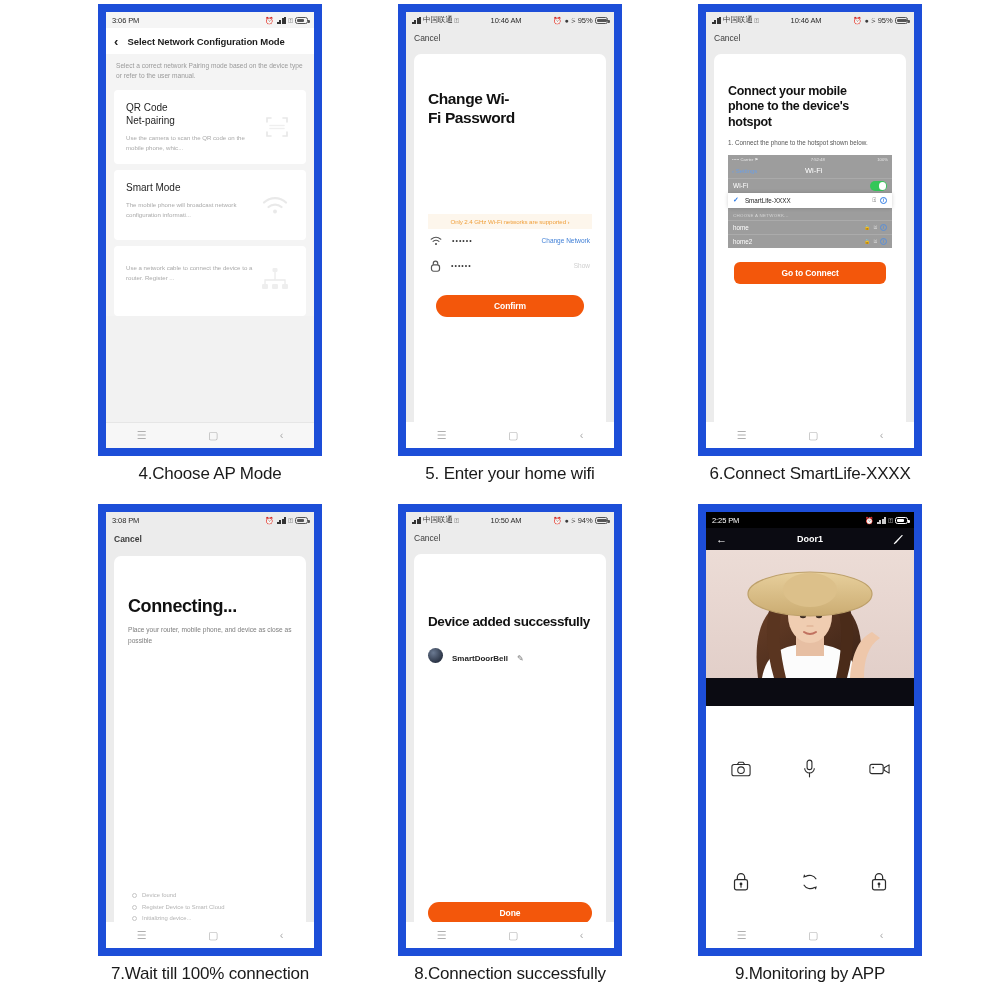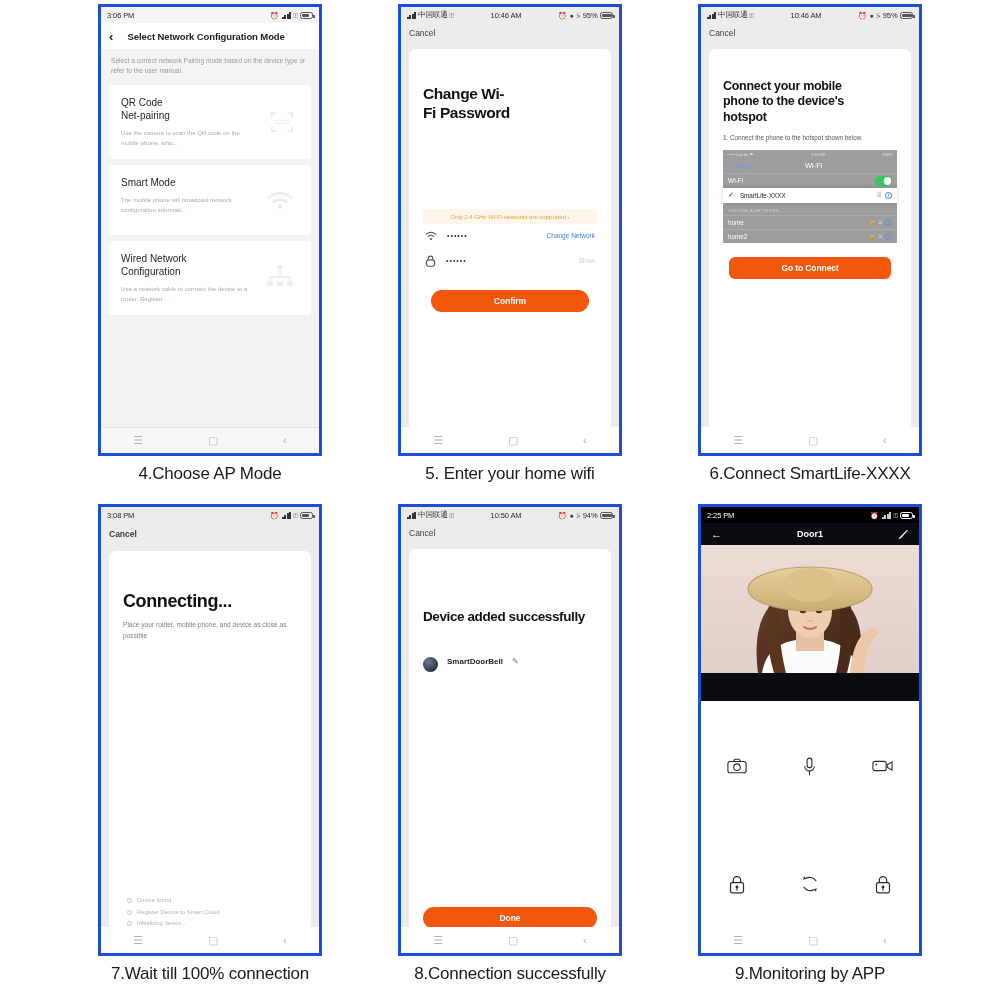--- a/index.html
+++ b/index.html
@@ -26,21 +26,21 @@
   }
   .step {
     position: relative;
     display: flex;
     flex-direction: column;
     align-items: center;
   }
   .phone {
     position: relative;
     width: 224px; height: 452px;
-    border: 3px solid #1d4ed8;
+    border: 8px solid #1d4ed8;
     background: #f2f2f2;
     overflow: hidden;
     margin-top: 4px;
   }
   .step.r2 .phone { margin-top: 4px; }
   .caption {
     margin-top: 8px;
     font-size: 17px;
     color: #1a1a1a;
     letter-spacing: -0.2px;
@@ -170,21 +170,21 @@
     background:#fff; }
   .ring .pct { position:absolute; inset:0; display:flex; align-items:center;
     justify-content:center; font-size:11.5px; color:#1f1f1f; z-index:2; }
   .p7-logs { position:absolute; left:18px; bottom:26px; }
   .p7-logs div { font-size:5.9px; color:#b4b4b4; line-height:1.9;
     display:flex; align-items:center; gap:5px; }
   .p7-logs div:before { content:""; width:3px; height:3px; border-radius:50%;
     border:0.7px solid #c6c6c6; display:inline-block; }
 
   
-  .dev-row { display:flex; align-items:flex-start; gap:9px; margin-top:32px; }
+  .dev-row { display:flex; align-items:flex-end; gap:9px; margin-top:18px; }
   .dev-av { width:15px; height:15px; border-radius:50%;
     background: radial-gradient(circle at 35% 32%, #6b7a92 0%, #2c3546 70%); }
   .dev-name { font-size:8px; font-weight:700; color:#1f1f1f; }
   .pencil { font-size:8px; color:#777; }
 
   
   .m-head { height:22px; background:#0b0b12; display:flex; align-items:center;
     padding:0 10px; color:#fff; }
   .m-head .ttl { flex:1; text-align:center; font-size:9px; font-weight:700; }
   .m-head .arw { font-size:11px; }
@@ -258,24 +258,20 @@
               <g fill="none" stroke="#e6e6e6" stroke-width="2.3" stroke-linecap="round">
                 <path d="M4 8.5a16 16 0 0 1 22 0"></path>
                 <path d="M8.5 13a10 10 0 0 1 13 0"></path>
               </g>
               <circle cx="15" cy="17.5" r="2" fill="#e6e6e6"></circle>
             </svg>
           </div>
         </div>
 
         <div class="p4-card">
-          <div class="ct">
-            <div>Wired Network</div>
-            <div>Configuration</div>
-          </div>
           <div class="cd">Use a network cable to connect the device to a router. Register ...</div>
           <div class="cicon">
             <svg width="30" height="26" viewBox="0 0 30 26">
               <g stroke="#e8e8e8" stroke-width="1.4" fill="none">
                 <path d="M15 2v7M5 16v-4h20v4M15 9v3"></path>
               </g>
               <rect x="12.5" y="0" width="5" height="4" rx="1" fill="#ececec"></rect>
               <rect x="2" y="16" width="6" height="5" rx="1" fill="#ececec"></rect>
               <rect x="12" y="16" width="6" height="5" rx="1" fill="#ececec"></rect>
               <rect x="22" y="16" width="6" height="5" rx="1" fill="#ececec"></rect>

